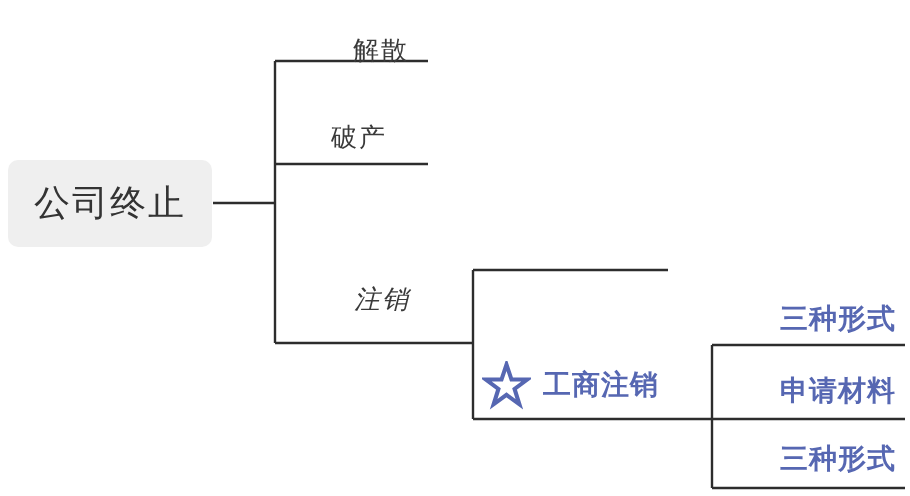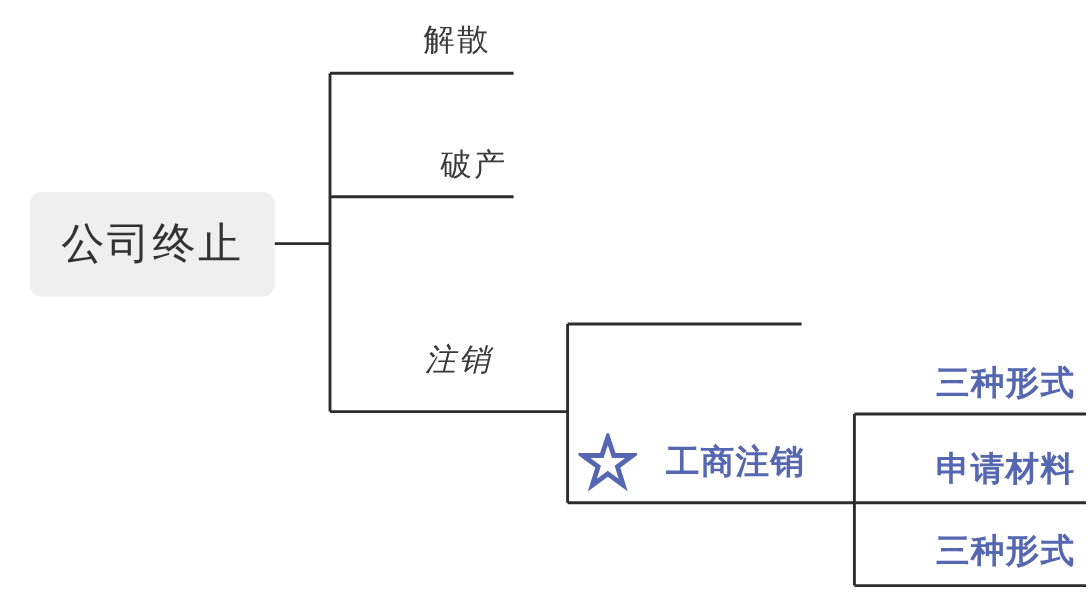--- a/index.html
+++ b/index.html
@@ -31,21 +31,21 @@
     line-height: 1;
   }
   .node-label.highlight {
     color: #5667b2;
     font-weight: 700;
     font-size: 28px;
     letter-spacing: 1px;
   }
   .root-node {
     position: absolute;
-    left: 25px;
+    left: 8px;
     top: 160px;
     width: 204px;
     height: 87px;
     background: #efefef;
     border-radius: 10px;
     display: flex;
     align-items: center;
     justify-content: center;
   }
   .root-node .root-text {
@@ -55,21 +55,21 @@
     letter-spacing: 2px;
     white-space: nowrap;
   }
   .starred-node {
     position: absolute;
     left: 482px;
     top: 360px;
     height: 50px;
     display: flex;
     align-items: center;
-    gap: 24px;
+    gap: 12px;
   }
   .star-wrap {
     width: 49px;
     height: 49px;
     display: inline-flex;
     align-items: center;
     justify-content: center;
   }
   .starred-node .node-text {
     color: #5667b2;
@@ -109,22 +109,22 @@
       <path d="M712,345 H905"></path>
 
       <path d="M712,488 H905"></path>
     </g>
   </svg>
 
   <div class="root-node">
     <span class="root-text">公司终止</span>
   </div>
 
-  <div class="node-label" style="left:381px; top:33px;">解散</div>
-  <div class="node-label" style="left:395px; top:137px;">破产</div>
+  <div class="node-label" style="left:381px; top:50px;">解散</div>
+  <div class="node-label" style="left:359px; top:137px;">破产</div>
   <div class="node-label" style="left:382px; top:299px;font-style:italic;">注销</div>
 
 
   <div class="starred-node">
     <span class="star-wrap">
       <svg width="49" height="49" viewBox="0 0 48 48" xmlns="http://www.w3.org/2000/svg">
         <polygon points="24,3.5 28.9,18.2 44.3,18.2 31.9,27.4 36.6,42.4 24,33.2 11.4,42.4 16.1,27.4 3.7,18.2 19.1,18.2" fill="#ffffff" stroke="#5667b2" stroke-width="4" stroke-linejoin="miter"></polygon>
       </svg>
     </span>
     <span class="node-text">工商注销</span>

